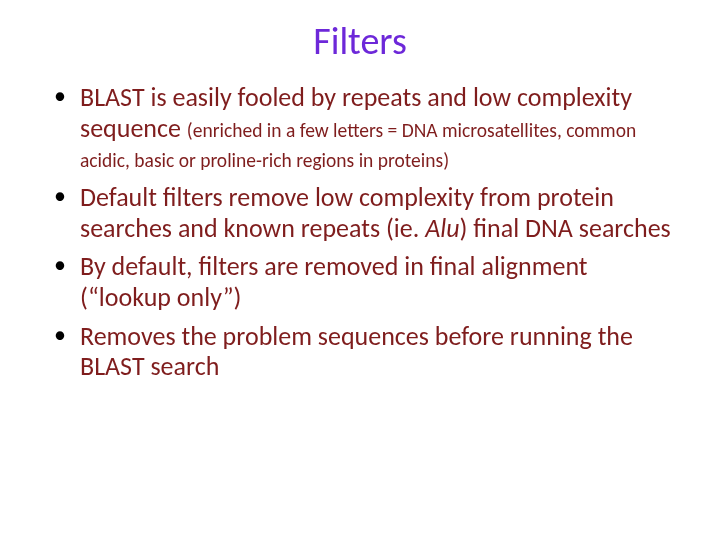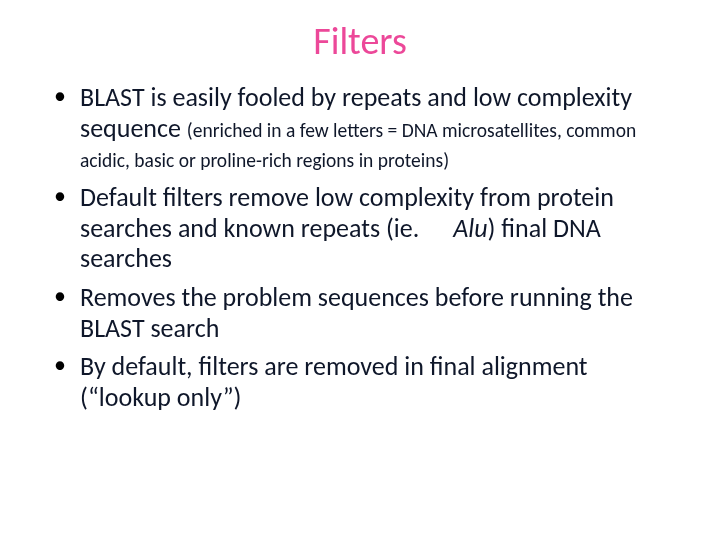--- a/index.html
+++ b/index.html
@@ -7,62 +7,62 @@
     width: 720px;
     height: 540px;
     background: #ffffff;
     font-family: Calibri, "Segoe UI", Arial, sans-serif;
     color: #000;
     padding: 18px 40px 20px 52px;
     overflow: hidden;
   }
   .title {
     font-size: 38px;
-    color: #ec4899;
+    color: #6d28d9;
     text-align: center;
     font-weight: 400;
     margin-bottom: 18px;
     margin-left: -12px;
   }
   ul {
     list-style: none;
   }
   li {
     position: relative;
     padding-left: 28px;
     font-size: 26px;
     line-height: 1.18;
-    color: #0f172a;
+    color: #7f1d1d;
     margin-bottom: 8px;
   }
   li::before {
     content: "•";
     position: absolute;
     left: 2px;
     top: 0;
     font-size: 24px;
     color: #000;
   }
   .sub {
     font-size: 19.5px;
     font-style: normal;
   }
-  .ital { font-style: italic; margin-left: 28px; }
+  .ital { font-style: italic; }
 </style>
 </head>
 <body>
 
 <h1 class="title">Filters</h1>
 
 <ul>
   <li>
     <span>BLAST is easily fooled by repeats and low complexity sequence </span><span class="sub">(enriched in a few letters = DNA microsatellites, common acidic, basic or proline-rich regions in proteins)</span>
   </li>
   <li>
     <span>Default filters remove low complexity from protein searches and known repeats (ie. </span><span class="ital">Alu</span><span>) final DNA searches</span>
   </li>
   <li>
-    <span>Removes the problem sequences before running the BLAST search</span>
+    <span>By default, filters are  removed in final alignment (“lookup only”)</span>
   </li>
   <li>
-    <span>By default, filters are  removed in final alignment (“lookup only”)</span>
+    <span>Removes the problem sequences before running the BLAST search</span>
   </li>
 </ul>
 
 </body></html>

